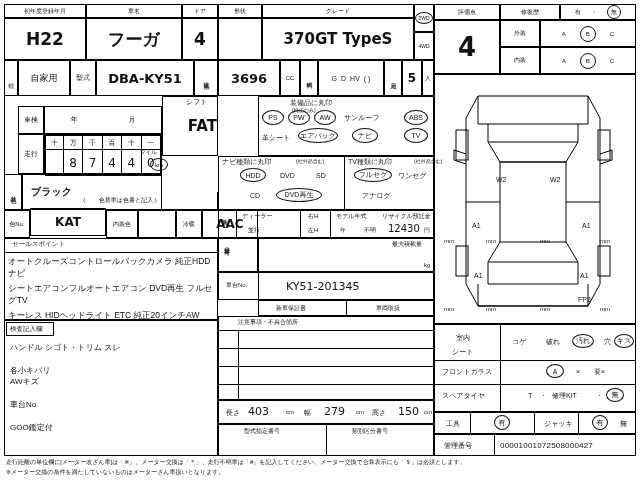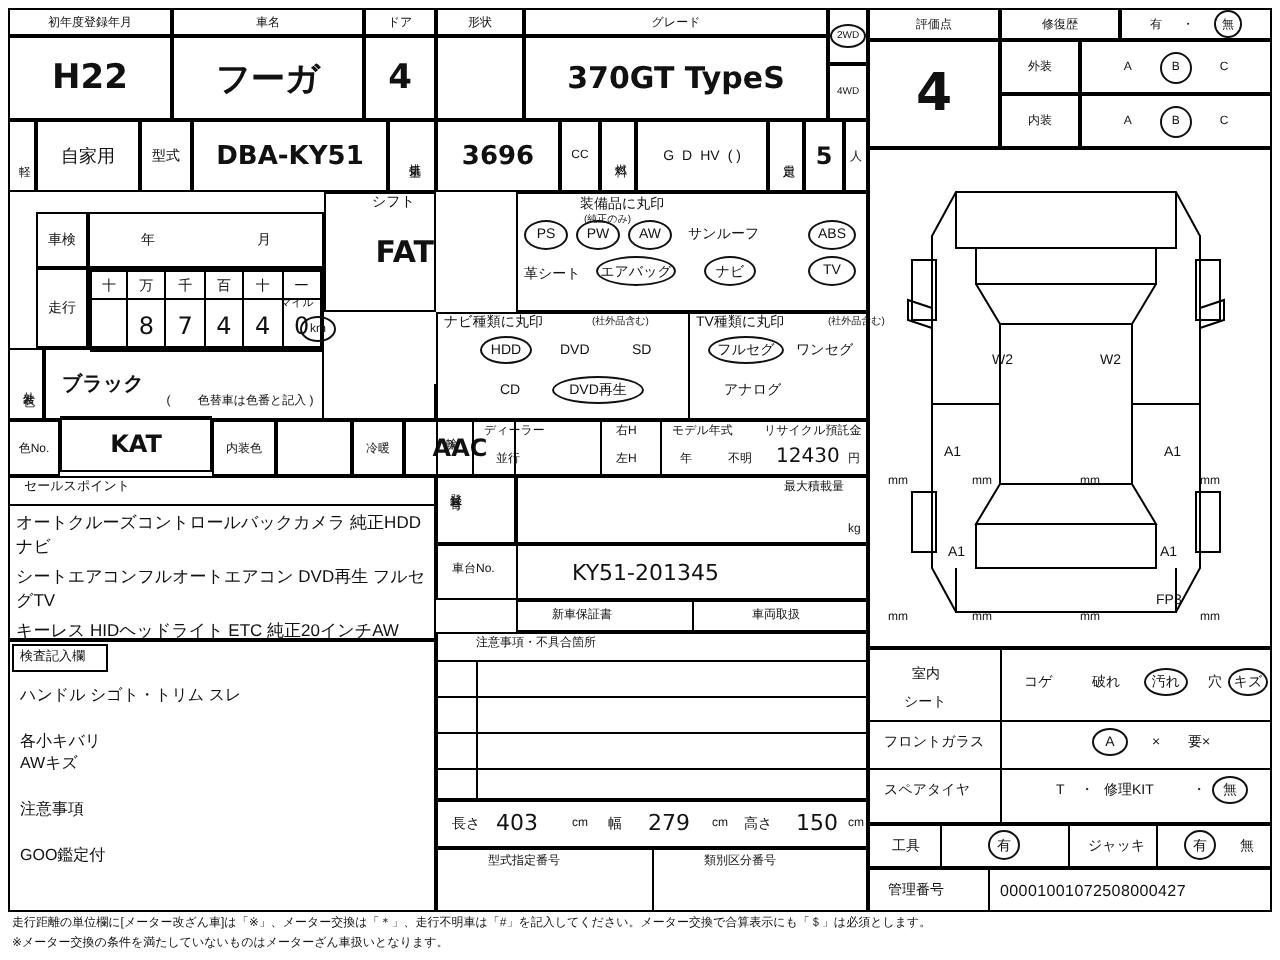--- a/index.html
+++ b/index.html
@@ -321,21 +321,21 @@
     <div>キーレス HIDヘッドライト ETC 純正20インチAW</div>
   </div>
 
   <div class="box" style="left:4px;top:320px;width:214px;height:136px;"></div>
   <div class="lbl" style="left:10px;top:326px;font-size:6.5px;">検査記入欄</div>
   <div class="box" style="left:6px;top:322px;width:48px;height:14px;"></div>
   <div class="chk" style="position:absolute;left:8px;top:342px;width:206px;">
     <div style="margin-bottom:12px;">ハンドル シゴト・トリム スレ</div>
     <div style="margin-bottom:0;">各小キバリ</div>
     <div style="margin-bottom:12px;">AWキズ</div>
-    <div style="margin-bottom:12px;">注意事項</div>
+    <div style="margin-bottom:12px;">車台No</div>
     <div>GOO鑑定付</div>
   </div>
 
   <div class="box" style="left:434px;top:4px;width:202px;height:452px;"></div>
 
   <div class="box ctr" style="left:434px;top:4px;width:66px;height:16px;">
     <span class="xs">評価点</span>
   </div>
   <div class="box ctr" style="left:500px;top:4px;width:60px;height:16px;">
     <span class="xs">修復歴</span>

